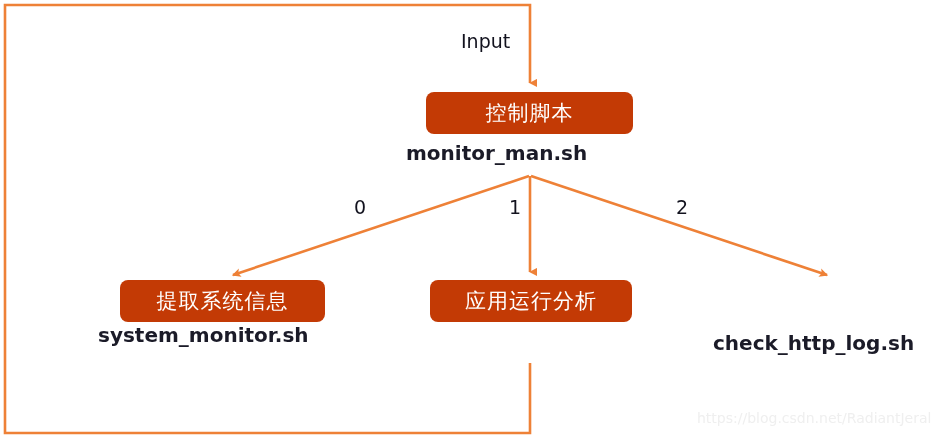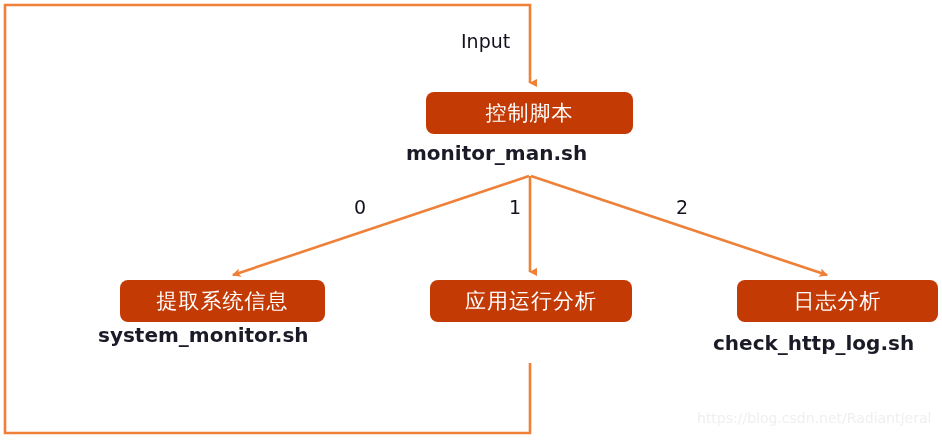--- a/index.html
+++ b/index.html
@@ -99,21 +99,20 @@
   </svg>
 
   <div class="node" id="node-control" style="background: rgb(195, 58, 5); color: rgb(255, 255, 255);">控制脚本</div>
   <div class="node-caption" id="cap-control" style="color: rgb(27, 27, 40);">monitor_man.sh</div>
 
   <div class="node" id="node-sysinfo" style="background: rgb(195, 58, 5); color: rgb(255, 255, 255);">提取系统信息</div>
   <div class="node-caption" id="cap-sysinfo" style="color: rgb(27, 27, 40);">system_monitor.sh</div>
 
   <div class="node" id="node-apprun" style="background: rgb(195, 58, 5); color: rgb(255, 255, 255);">应用运行分析</div>
 
-  <div class="node" id="node-logana" style="background: rgb(195, 58, 5); color: rgb(255, 255, 255);">日志分析</div>
   <div class="node-caption" id="cap-logana" style="color: rgb(27, 27, 40);">check_http_log.sh</div>
 
   <div class="edge-label" id="label-input">Input</div>
   <div class="edge-label" id="label-zero">0</div>
   <div class="edge-label" id="label-one">1</div>
   <div class="edge-label" id="label-two">2</div>
 
   <div id="watermark">https://blog.csdn.net/RadiantJeral</div>
 
 </div>

